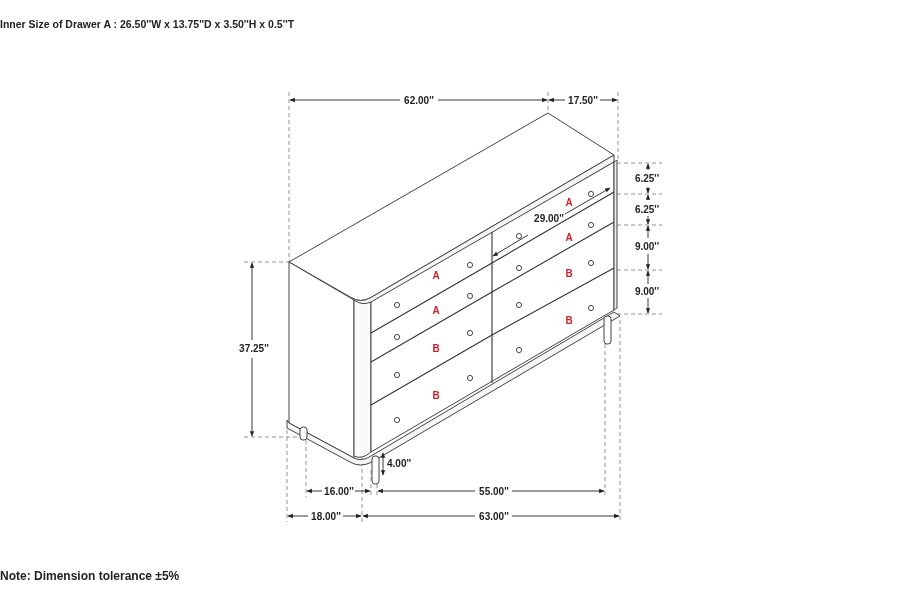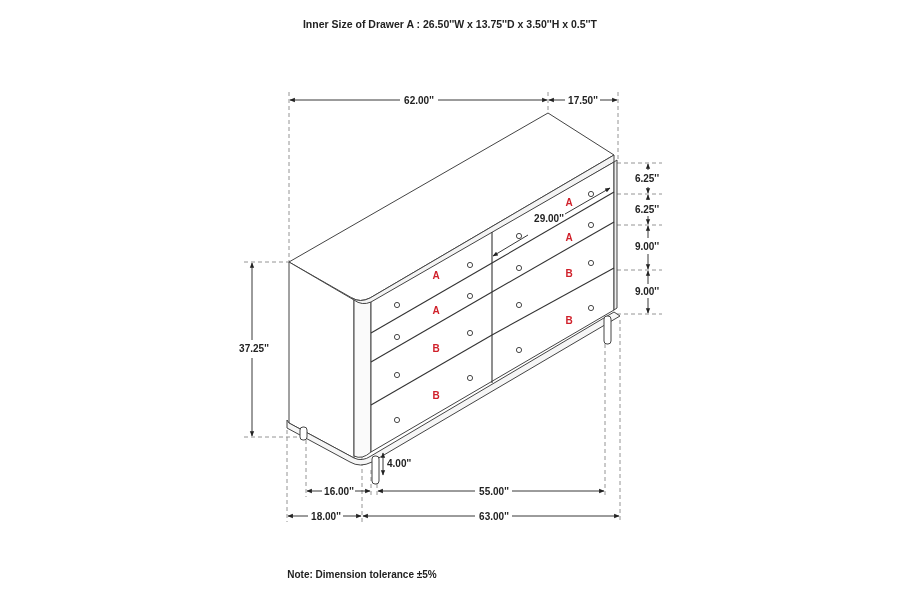--- a/index.html
+++ b/index.html
@@ -1,18 +1,18 @@
 <!DOCTYPE html>
 <html><head>
 <meta charset="utf-8">
 <style>
   html, body { margin: 0; padding: 0; background: #ffffff; }
   body { width: 900px; height: 600px; position: relative; overflow: hidden; font-family: "Liberation Sans", sans-serif; }
-  .header { position: absolute; top: 18px; left: 0; width: 900px; text-align: center; font-weight: bold; font-size: 10.5px; color: #222; line-height: 13px; }
-  .note { position: absolute; top: 569px; left: 0; width: 724px; text-align: center; font-weight: bold; font-size: 10px; color: #222; }
+  .header { position: absolute; top: 18px; left: 0; width: 900px; font-weight: bold; font-size: 10.5px; color: #222; line-height: 13px; }
+  .note { position: absolute; top: 569px; left: 0; width: 724px; text-align: left; font-weight: bold; font-size: 12px; color: #222; }
   svg { position: absolute; left: 0; top: 0; }
   .dim { font-family: "Liberation Sans", sans-serif; font-weight: bold; font-size: 10px; fill: #222; }
   .lbl { font-family: "Liberation Sans", sans-serif; font-weight: bold; font-size: 10px; fill: #d0202a; }
 </style>
 </head>
 <body>
 
 <div class="header">
   <div>Inner Size of Drawer A : 26.50''W x 13.75''D x 3.50''H x 0.5''T</div>
 </div>

